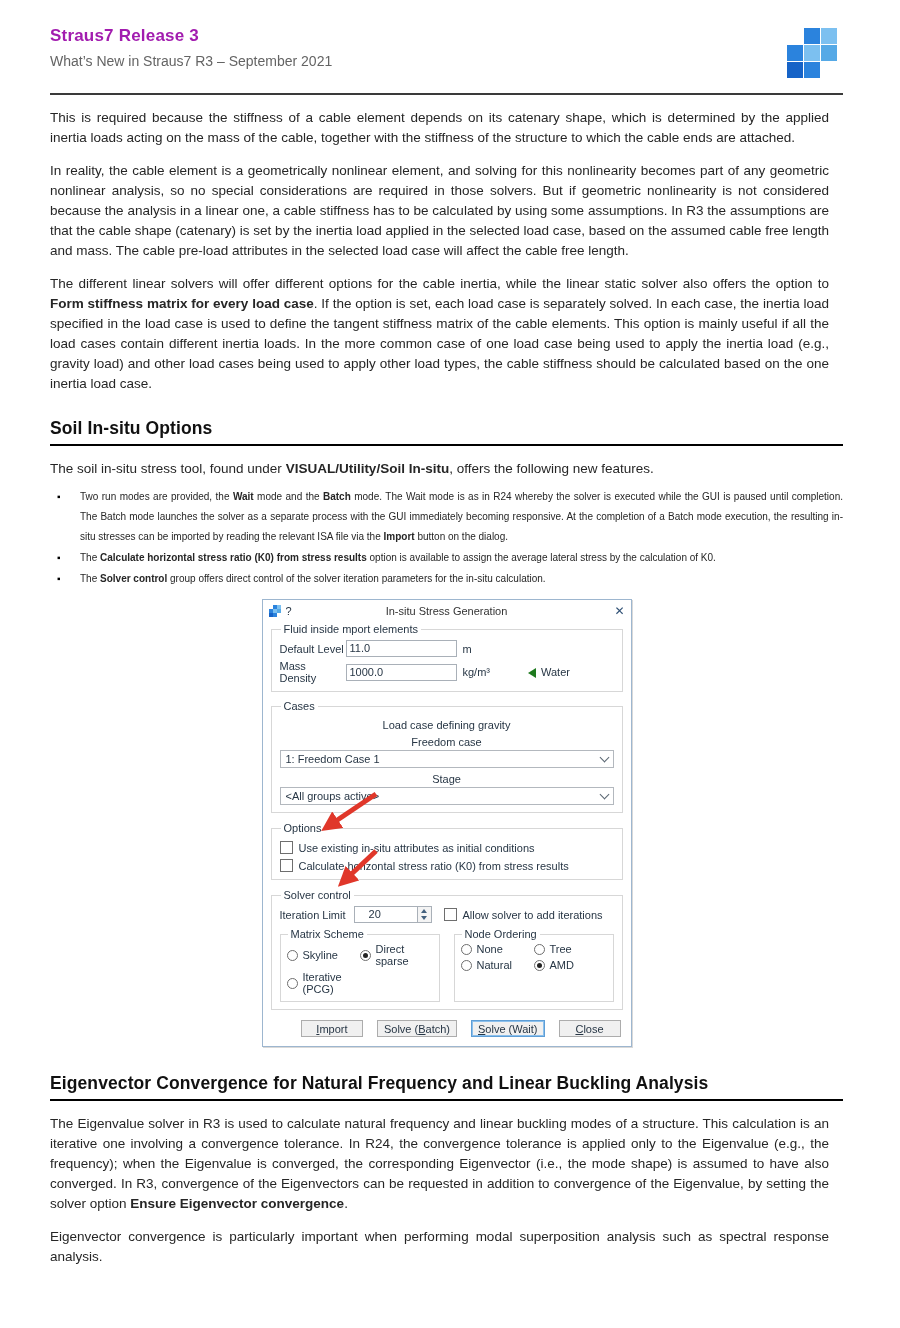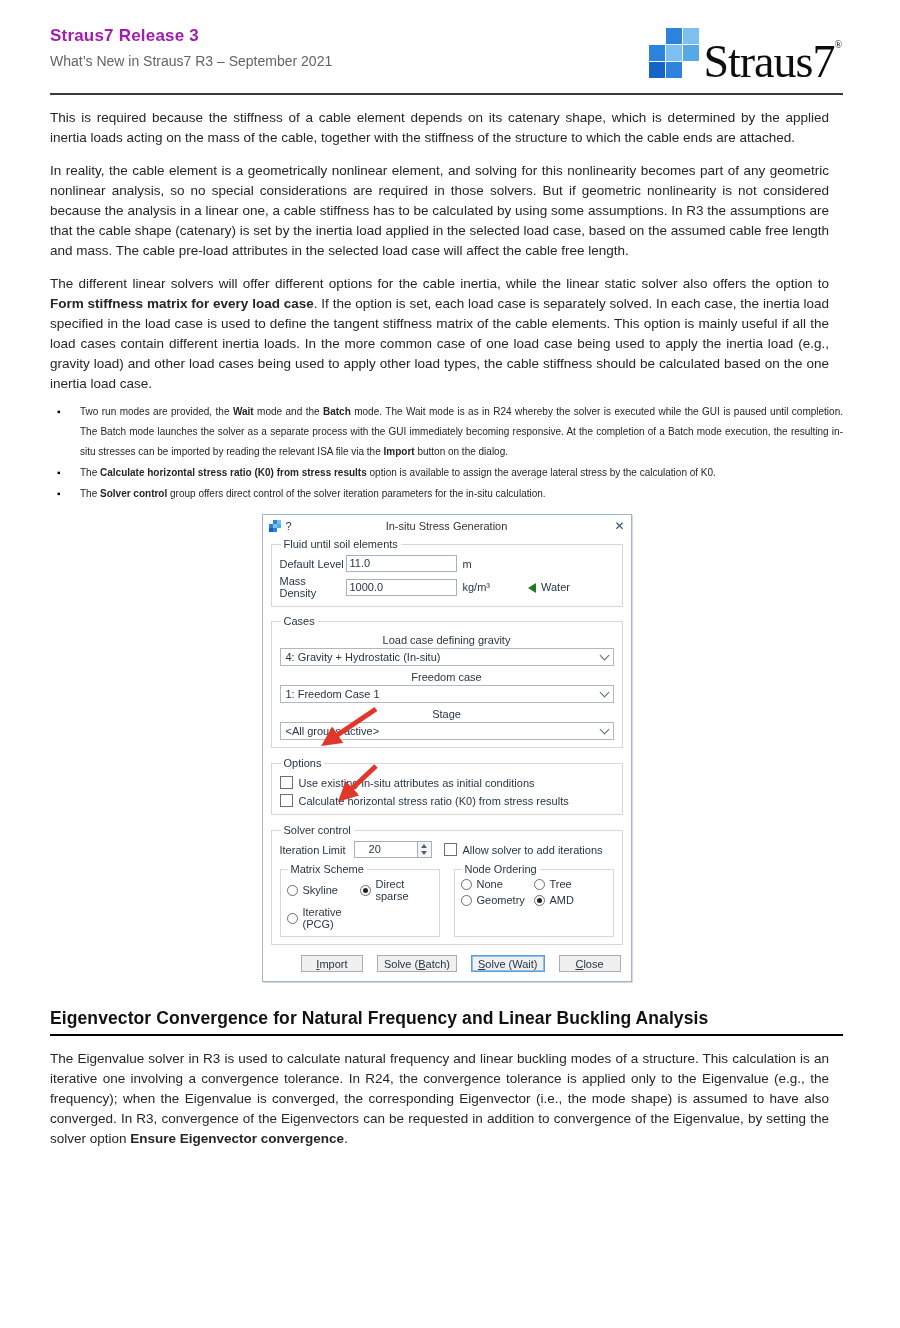--- a/index.html
+++ b/index.html
@@ -86,29 +86,30 @@
         <span class="sq-none"></span>
           <span class="sq-mid"></span>
           <span class="sq-light"></span>
         <span class="sq-mid"></span>
           <span class="sq-light"></span>
           <span class="sq-light2"></span>
         <span class="sq-dark"></span>
           <span class="sq-mid"></span>
           <span class="sq-none"></span>
       </div>
-      <div class="logo-text"><span>Straus7</span><span class="logo-reg">®</span></div>
     </div>
   </div>
   <div class="header-rule"></div>
 
   <p class="body-text"><span>This is required because the stiffness of a cable element depends on its catenary shape, which is determined by the applied inertia loads acting on the mass of the cable, together with the stiffness of the structure to which the cable ends are attached.</span></p>
   <p class="body-text"><span>In reality, the cable element is a geometrically nonlinear element, and solving for this nonlinearity becomes part of any geometric nonlinear analysis, so no special considerations are required in those solvers.  But if geometric nonlinearity is not considered because the analysis in a linear one, a cable stiffness has to be calculated by using some assumptions.  In R3 the assumptions are that the cable shape (catenary) is set by the inertia load applied in the selected load case, based on the assumed cable free length and mass.  The cable pre-load attributes in the selected load case will affect the cable free length.</span></p>
   <p class="body-text"><span>The different linear solvers will offer different options for the cable inertia, while the linear static solver also offers the option to </span><span style="font-weight: bold;">Form stiffness matrix for every load case</span><span>.  If the option is set, each load case is separately solved.  In each case, the inertia load specified in the load case is used to define the tangent stiffness matrix of the cable elements.  This option is mainly useful if all the load cases contain different inertia loads.  In the more common case of one load case being used to apply the inertia load (e.g., gravity load) and other load cases being used to apply other load types, the cable stiffness should be calculated based on the one inertia load case.</span></p>
 
+  <h2 class="section-heading">Soil In-situ Options</h2>
+  <p class="body-text"><span>The soil in-situ stress tool, found under </span><span style="font-weight: bold;">VISUAL/Utility/Soil In-situ</span><span>, offers the following new features.</span></p>
 
   <ul class="bullets">
     <li>
       <span class="marker">▪</span>
       <span class="li-text"><span>Two run modes are provided, the </span><span style="font-weight: bold;">Wait</span><span> mode and the </span><span style="font-weight: bold;">Batch</span><span> mode.  The Wait mode is as in R24 whereby the solver is executed while the GUI is paused until completion.  The Batch mode launches the solver as a separate process with the GUI immediately becoming responsive.  At the completion of a Batch mode execution, the resulting in-situ stresses can be imported by reading the relevant ISA file via the </span><span style="font-weight: bold;">Import</span><span> button on the dialog.</span></span>
     </li>
     <li>
       <span class="marker">▪</span>
       <span class="li-text"><span>The </span><span style="font-weight: bold;">Calculate horizontal stress ratio (K0) from stress results</span><span> option is available to assign the average lateral stress by the calculation of K0.</span></span>
     </li>
@@ -132,44 +133,40 @@
           <span class="sq-dark"></span>
             <span class="sq-mid"></span>
             <span class="sq-none"></span>
         </span>
         <span class="help-glyph">?</span>
         <span class="dlg-title">In-situ Stress Generation</span>
         <span class="close-x">✕</span>
       </div>
 
       <fieldset class="grp">
-        <legend>Fluid until soil elements</legend>
+        <legend>Fluid inside mport elements</legend>
         <div class="row">
           <span class="lbl">Default Level</span>
           <span class="tinput">11.0</span>
           <span class="unit">m</span>
         </div>
         <div class="row">
           <span class="lbl">Mass Density</span>
           <span class="tinput">1000.0</span>
           <span class="unit">kg/m³</span>
           <span class="water">
             <span class="tri-left"></span>
             <span>Water</span>
           </span>
         </div>
       </fieldset>
 
       <fieldset class="grp" style="margin-top:8px">
         <legend>Cases</legend>
         <div class="field-label">Load case defining gravity</div>
-        <div class="select">
-          <span>4: Gravity + Hydrostatic (In-situ)</span>
-          <span class="chev"></span>
-        </div>
         <div class="field-label">Freedom case</div>
         <div class="select">
           <span>1: Freedom Case 1</span>
           <span class="chev"></span>
         </div>
         <div class="field-label">Stage</div>
         <div class="select">
           <span>&lt;All groups active&gt;</span>
           <span class="chev"></span>
         </div>
@@ -232,21 +229,21 @@
               <span class="radio-row">
                 <span class="radio"></span>
                 <span>None</span>
               </span>
               <span class="radio-row">
                 <span class="radio"></span>
                 <span>Tree</span>
               </span>
               <span class="radio-row">
                 <span class="radio"></span>
-                <span>Geometry</span>
+                <span>Natural</span>
               </span>
               <span class="radio-row">
                 <span class="radio sel"></span>
                 <span>AMD</span>
               </span>
             </div>
           </fieldset>
         </div>
       </fieldset>
 
@@ -277,14 +274,15 @@
           </marker>
         </defs>
         <line x1="113" y1="194" x2="64" y2="227" stroke="#e0372a" stroke-width="5" marker-end="url(#ah)"></line>
         <line x1="113" y1="251" x2="80" y2="282" stroke="#e0372a" stroke-width="5" marker-end="url(#ah)"></line>
       </svg>
     </div>
   </div>
 
   <h2 class="section-heading" style="margin-top:26px">Eigenvector Convergence for Natural Frequency and Linear Buckling Analysis</h2>
   <p class="body-text"><span>The Eigenvalue solver in R3 is used to calculate natural frequency and linear buckling modes of a structure.  This calculation is an iterative one involving a convergence tolerance.  In R24, the convergence tolerance is applied only to the Eigenvalue (e.g., the frequency); when the Eigenvalue is converged, the corresponding Eigenvector (i.e., the mode shape) is assumed to have also converged.  In R3, convergence of the Eigenvectors can be requested in addition to convergence of the Eigenvalue, by setting the solver option </span><span style="font-weight: bold;">Ensure Eigenvector convergence</span><span>.</span></p>
+  <p class="body-text"><span>Eigenvector convergence is particularly important when performing modal superposition analysis such as spectral response analysis.</span></p>
 
 </div>
 
 </body></html>

